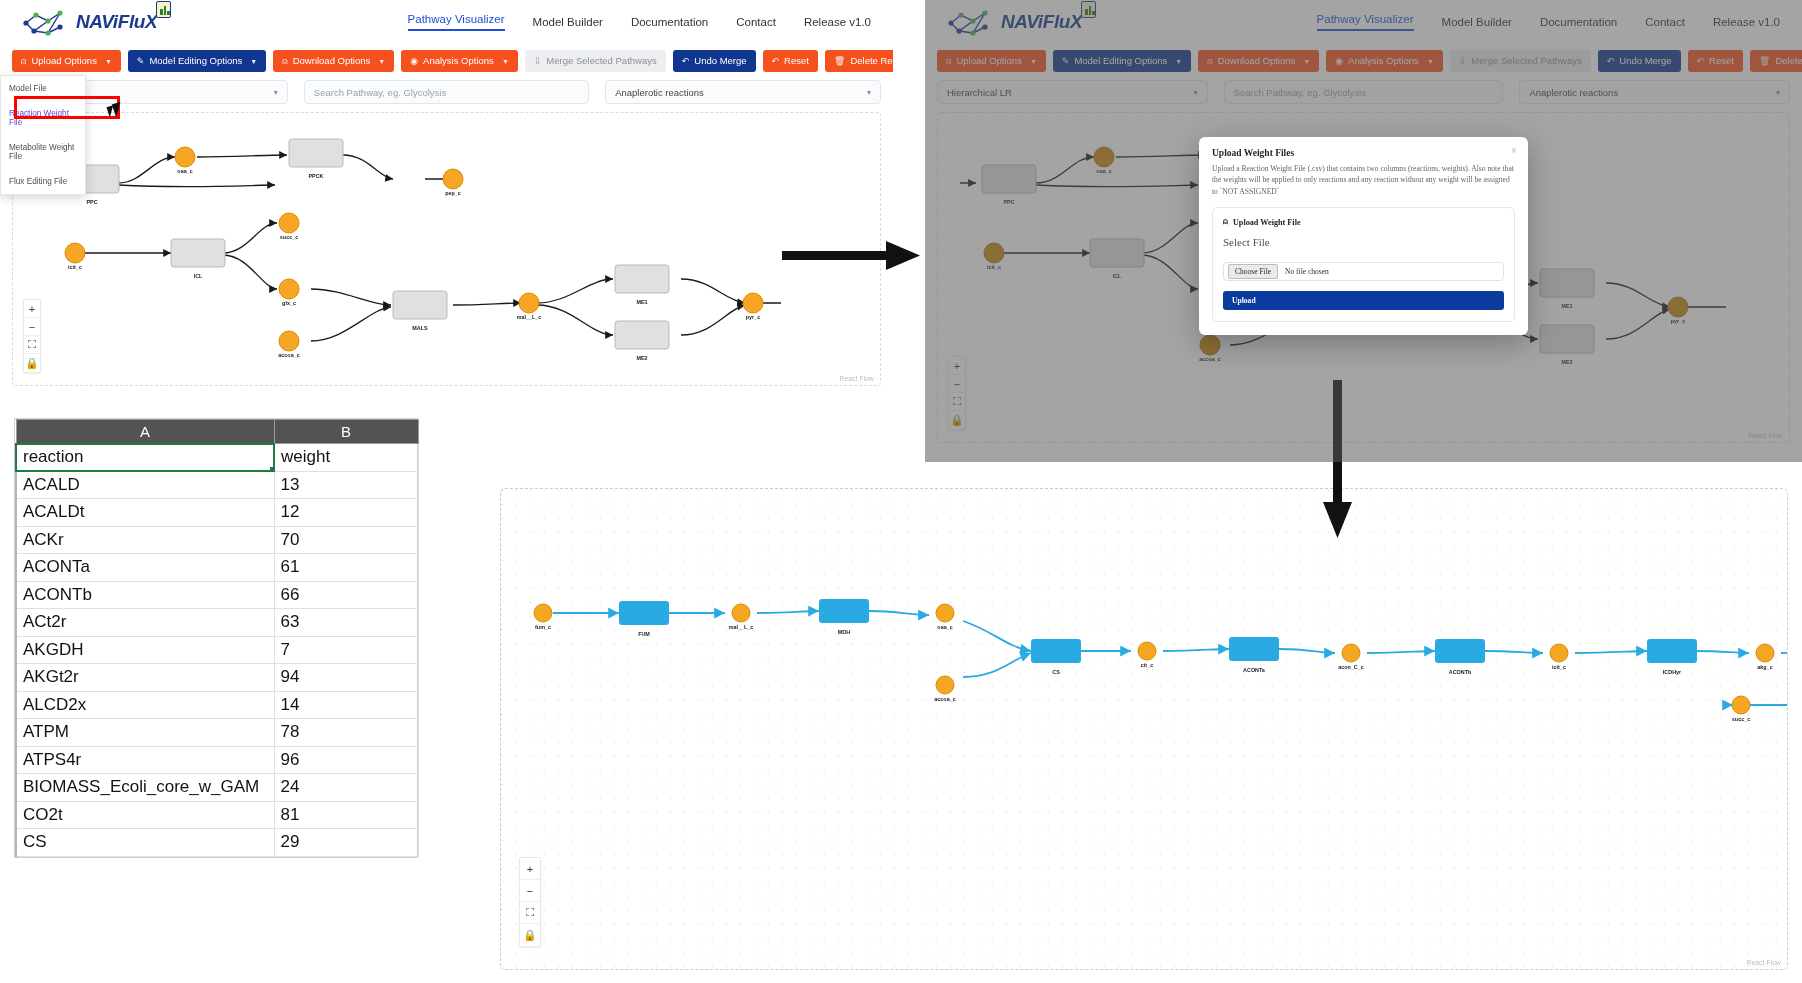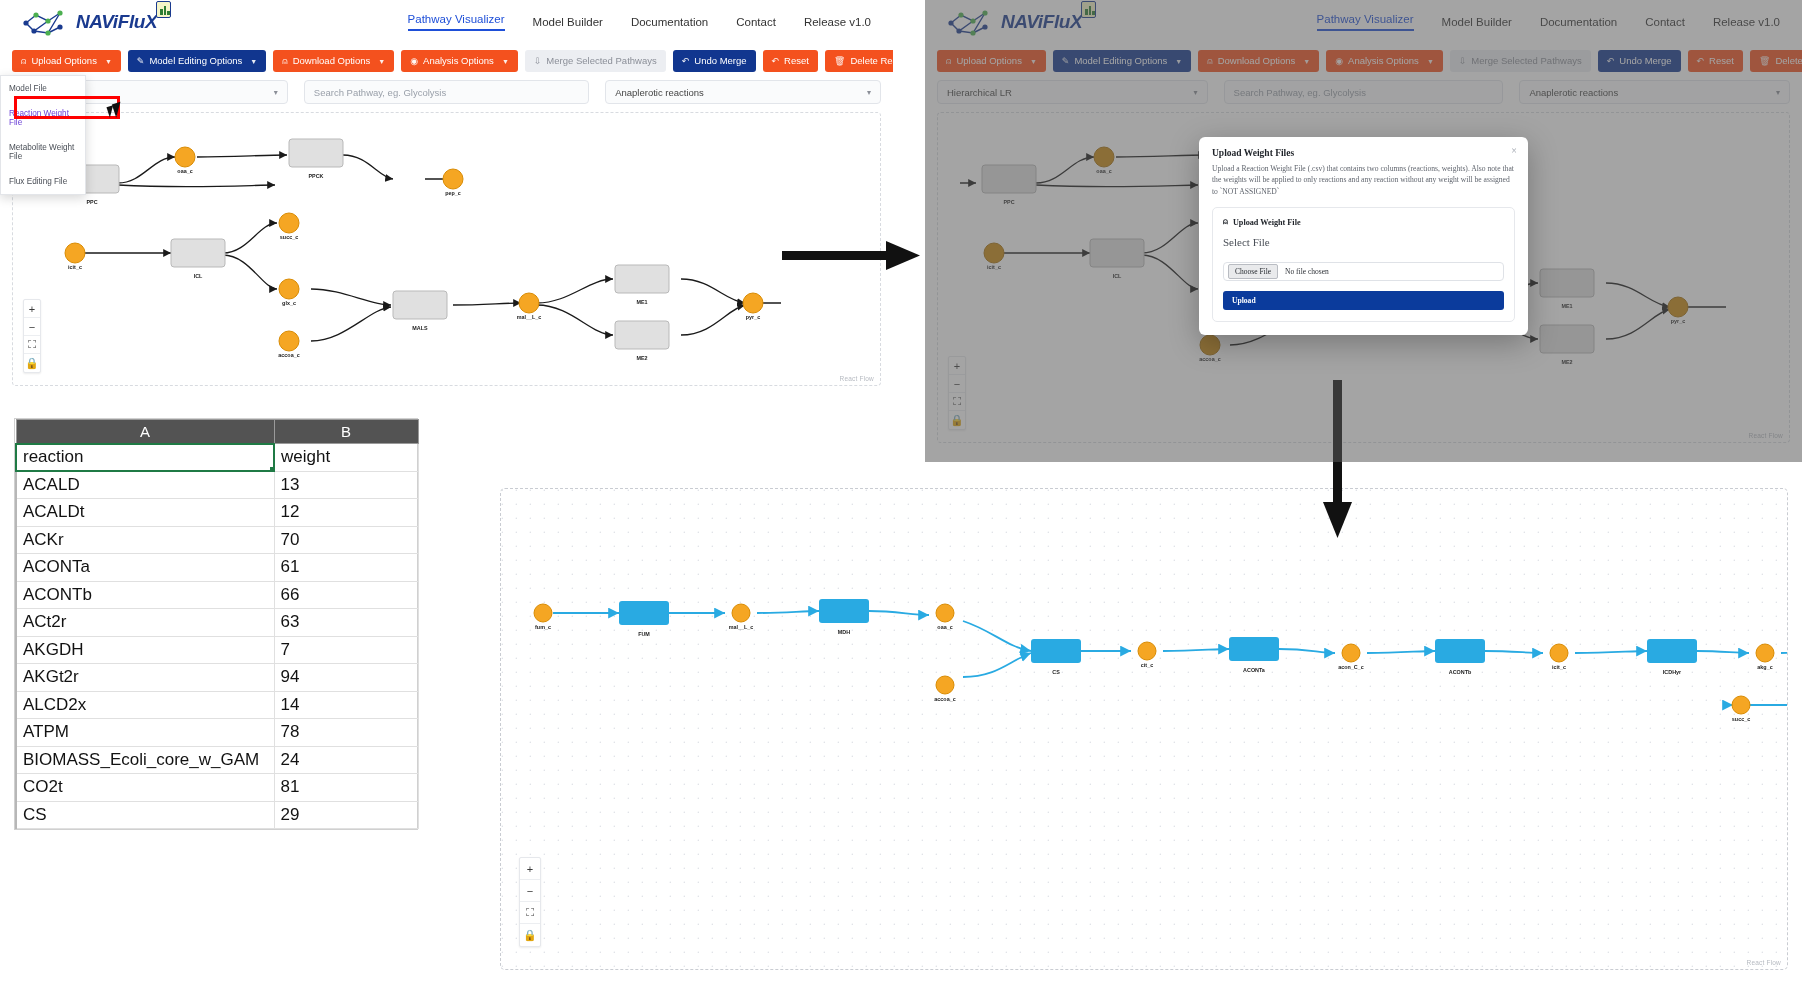--- a/index.html
+++ b/index.html
@@ -523,20 +523,24 @@
         </tr>
         <tr>
           <td class="a">ALCD2x</td>
           <td class="num">14</td>
         </tr>
         <tr>
           <td class="a">ATPM</td>
           <td class="num">78</td>
         </tr>
         <tr>
+          <td class="a">ATPS4r</td>
+          <td class="num">96</td>
+        </tr>
+        <tr>
           <td class="a">BIOMASS_Ecoli_core_w_GAM</td>
           <td class="num">24</td>
         </tr>
         <tr>
           <td class="a">CO2t</td>
           <td class="num">81</td>
         </tr>
         <tr>
           <td class="a">CS</td>
           <td class="num">29</td>

